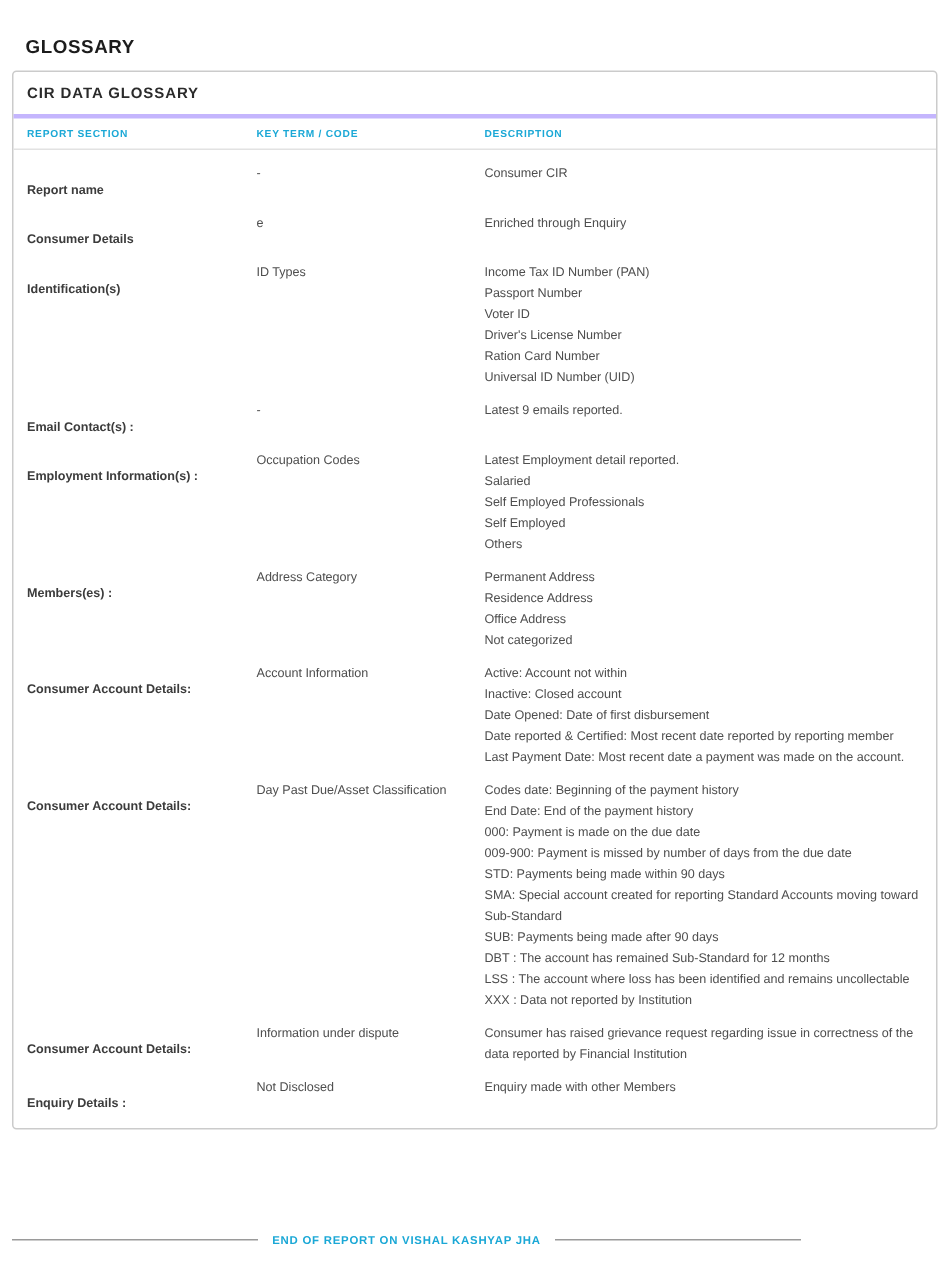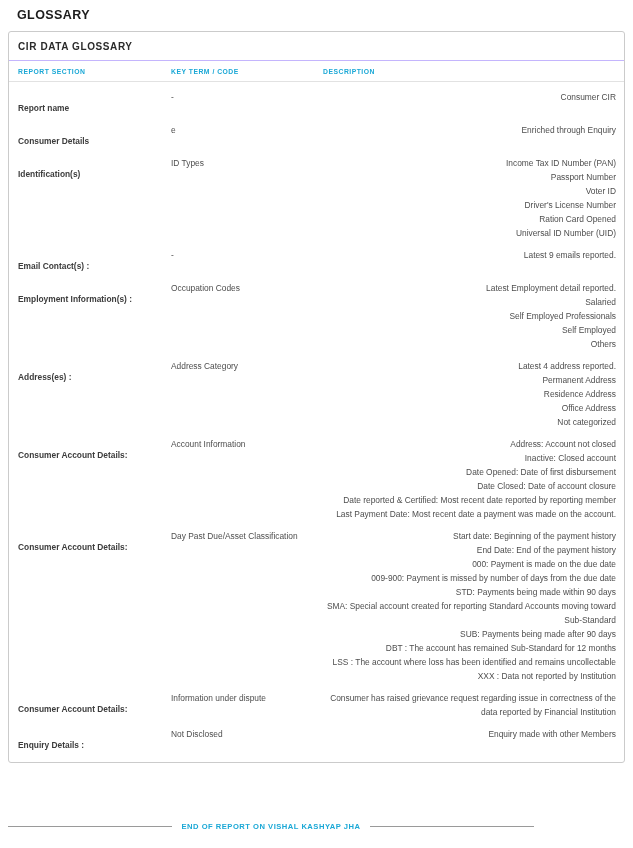--- a/index.html
+++ b/index.html
@@ -5,39 +5,39 @@
   * { margin: 0; padding: 0; box-sizing: border-box; }
   html, body { background: #ffffff; }
   body {
     width: 633px;
     min-height: 848px;
     font-family: "Liberation Sans", "DejaVu Sans", sans-serif;
     color: #4a4a4a;
     position: relative;
   }
   .page-title {
-    margin: 8px 0 0 17px;
+    margin: 24px 0 0 17px;
     font-size: 12.5px;
     font-weight: bold;
     letter-spacing: 0.4px;
     color: #1c1c1c;
   }
   .glossary-box {
     margin: 9px 8px 0 8px;
     border: 1px solid #cbcbcb;
     border-radius: 3px;
     background: #ffffff;
   }
   .glossary-header {
     padding: 9px 9px 8px 9px;
     font-size: 10px;
     font-weight: bold;
     letter-spacing: 0.6px;
     color: #2b2b2b;
-    border-bottom: 1px solid #c4b5fd;
+    border-bottom: 3px solid #c4b5fd;
   }
   .col-header-row {
     display: grid;
     grid-template-columns: 153px 152px 1fr;
     padding: 7px 8px 6px 9px;
     border-bottom: 1px solid #e2e2e2;
   }
   .col-header {
     font-size: 6.8px;
     font-weight: bold;
@@ -57,21 +57,21 @@
     color: #3c3c3c;
     line-height: 14px;
     margin-top: 11px;
   }
   .cell-keyterm {
     font-size: 8.4px;
     color: #4e4e4e;
     line-height: 14px;
   }
   .cell-desc { font-size: 8.4px; color: #4e4e4e; }
-  .desc-line { line-height: 14px; text-align: right; }
+  .desc-line { line-height: 14px; }
   .footer {
     position: absolute;
     left: 0;
     top: 822px;
     width: 542px;
     display: flex;
     align-items: center;
     justify-content: center;
   }
   .footer-line {
@@ -121,21 +121,21 @@
         </div>
       </div>
       <div class="row">
         <div class="cell-section">Identification(s)</div>
         <div class="cell-keyterm">ID Types</div>
         <div class="cell-desc">
           <div class="desc-line">Income Tax ID Number (PAN)</div>
           <div class="desc-line">Passport Number</div>
           <div class="desc-line">Voter ID</div>
           <div class="desc-line">Driver's License Number</div>
-          <div class="desc-line">Ration Card Opened</div>
+          <div class="desc-line">Ration Card Number</div>
           <div class="desc-line">Universal ID Number (UID)</div>
         </div>
       </div>
       <div class="row">
         <div class="cell-section">Email Contact(s) :</div>
         <div class="cell-keyterm">-</div>
         <div class="cell-desc">
           <div class="desc-line">Latest 9 emails reported.</div>
         </div>
       </div>
@@ -144,47 +144,45 @@
         <div class="cell-keyterm">Occupation Codes</div>
         <div class="cell-desc">
           <div class="desc-line">Latest Employment detail reported.</div>
           <div class="desc-line">Salaried</div>
           <div class="desc-line">Self Employed Professionals</div>
           <div class="desc-line">Self Employed</div>
           <div class="desc-line">Others</div>
         </div>
       </div>
       <div class="row">
-        <div class="cell-section">Address(es) :</div>
+        <div class="cell-section">Members(es) :</div>
         <div class="cell-keyterm">Address Category</div>
         <div class="cell-desc">
-          <div class="desc-line">Latest 4 address reported.</div>
           <div class="desc-line">Permanent Address</div>
           <div class="desc-line">Residence Address</div>
           <div class="desc-line">Office Address</div>
           <div class="desc-line">Not categorized</div>
         </div>
       </div>
       <div class="row">
         <div class="cell-section">Consumer Account Details:</div>
         <div class="cell-keyterm">Account Information</div>
         <div class="cell-desc">
-          <div class="desc-line">Address: Account not closed</div>
+          <div class="desc-line">Active: Account not within</div>
           <div class="desc-line">Inactive: Closed account</div>
           <div class="desc-line">Date Opened: Date of first disbursement</div>
-          <div class="desc-line">Date Closed: Date of account closure</div>
           <div class="desc-line">Date reported &amp; Certified: Most recent date reported by reporting member</div>
           <div class="desc-line">Last Payment Date: Most recent date a payment was made on the account.</div>
         </div>
       </div>
       <div class="row">
         <div class="cell-section">Consumer Account Details:</div>
         <div class="cell-keyterm">Day Past Due/Asset Classification</div>
         <div class="cell-desc">
-          <div class="desc-line">Start date: Beginning of the payment history</div>
+          <div class="desc-line">Codes date: Beginning of the payment history</div>
           <div class="desc-line">End Date: End of the payment history</div>
           <div class="desc-line">000: Payment is made on the due date</div>
           <div class="desc-line">009-900: Payment is missed by number of days from the due date</div>
           <div class="desc-line">STD: Payments being made within 90 days</div>
           <div class="desc-line">SMA: Special account created for reporting Standard Accounts moving toward Sub-Standard</div>
           <div class="desc-line">SUB: Payments being made after 90 days</div>
           <div class="desc-line">DBT : The account has remained Sub-Standard for 12 months</div>
           <div class="desc-line">LSS : The account where loss has been identified and remains uncollectable</div>
           <div class="desc-line">XXX : Data not reported by Institution</div>
         </div>

